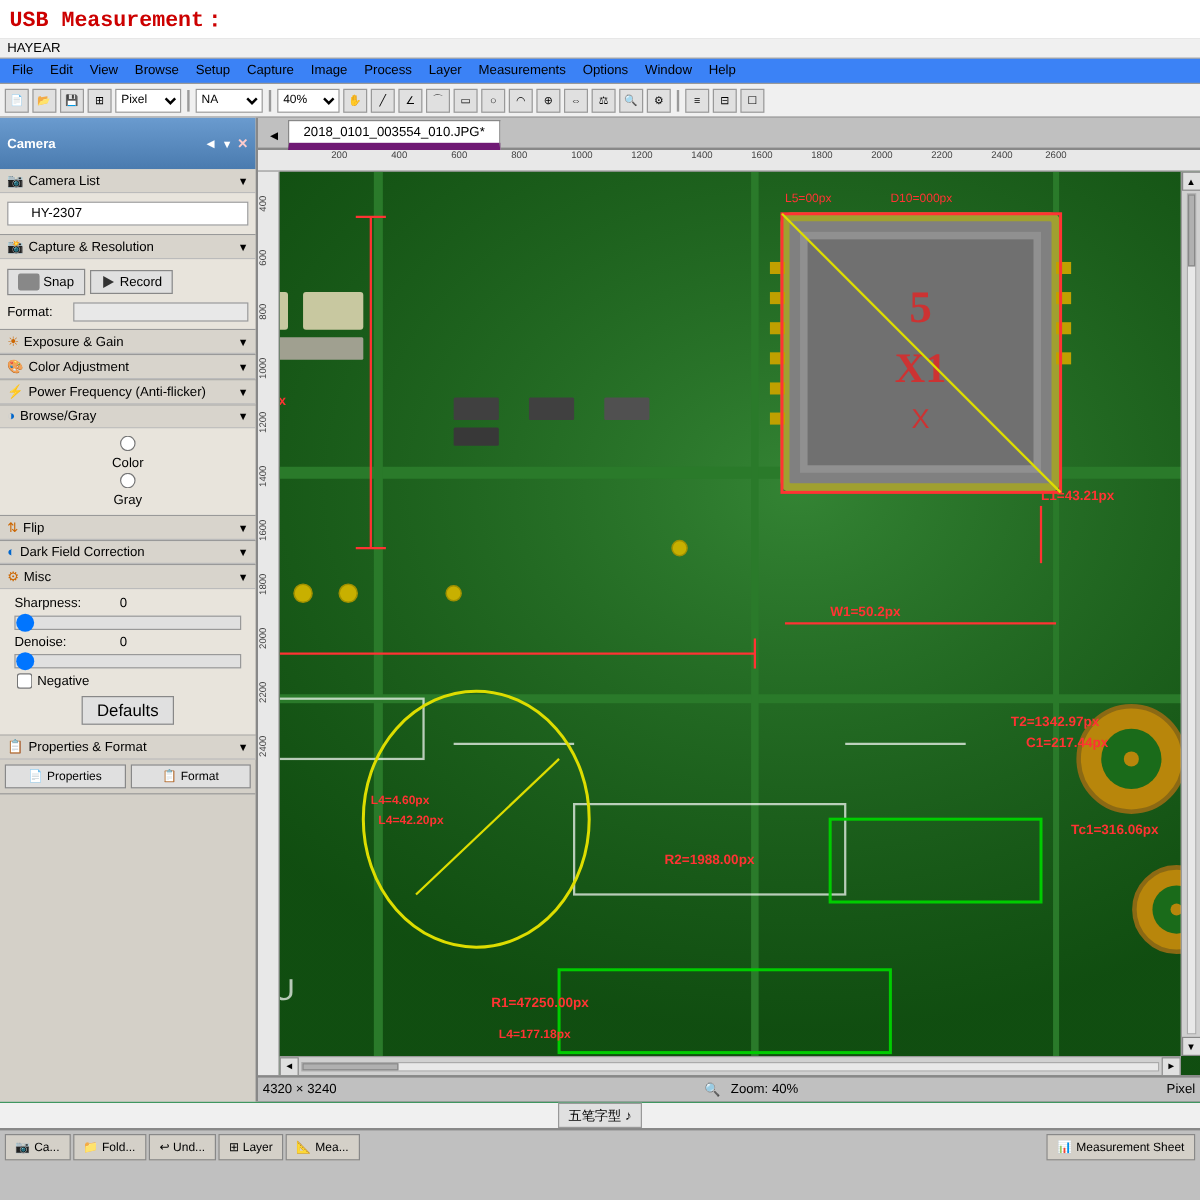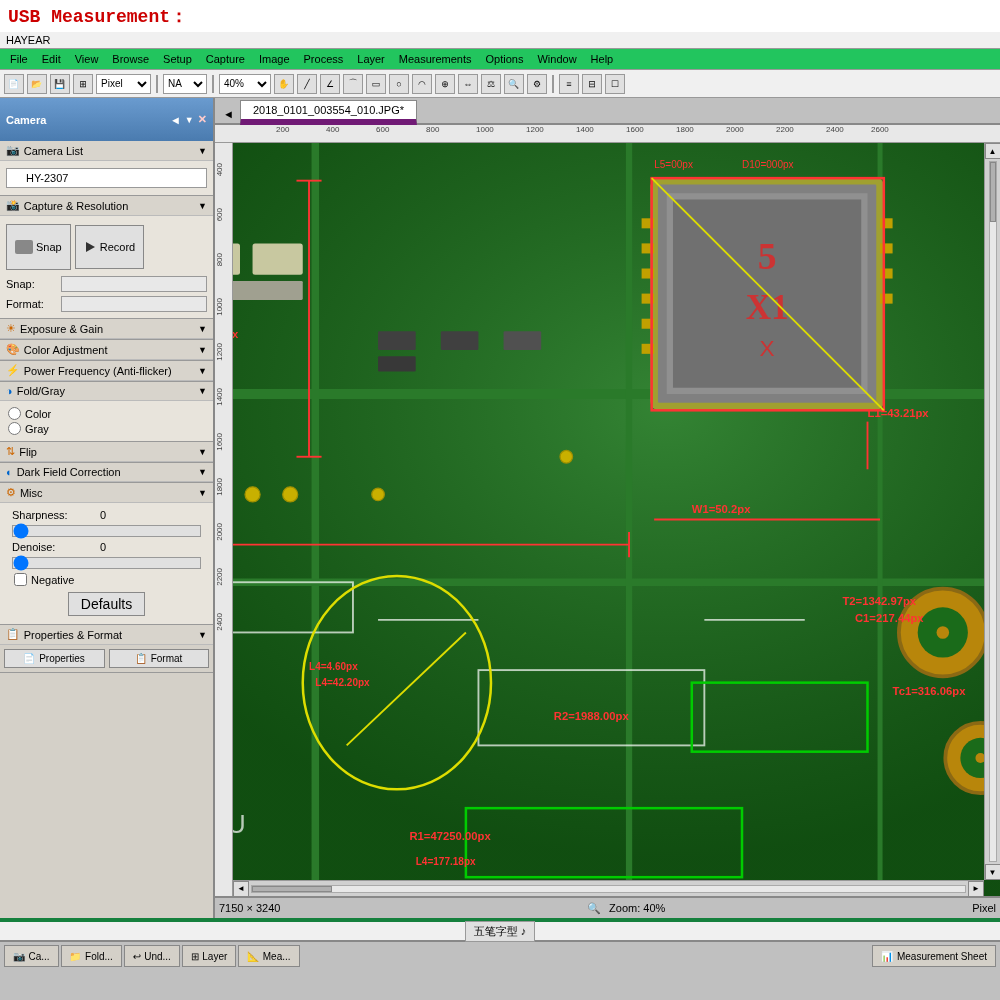--- a/index.html
+++ b/index.html
@@ -5,21 +5,21 @@
     * { margin: 0; padding: 0; box-sizing: border-box; }
     body { width: 1000px; height: 1000px; overflow: hidden; font-family: 'Arial', sans-serif; font-size: 11px; background: #c0c0c0; }
 
     
     #title-bar { background: white; padding: 4px 8px; font-size: 18px; font-weight: bold; color: #cc0000; font-family: 'Courier New', monospace; }
 
     
     #app-header { background: #f0f0f0; padding: 2px 6px; font-size: 11px; border-bottom: 1px solid #999; }
 
     
-    #menu-bar { background: #22c55e; padding: 2px 4px; display: flex; gap: 2px; border-bottom: 1px solid #999; }
+    #menu-bar { background: #3b82f6; padding: 2px 4px; display: flex; gap: 2px; border-bottom: 1px solid #999; }
     .menu-item { padding: 2px 6px; cursor: pointer; font-size: 11px; }
 
     
     #toolbar { background: #f0f0f0; padding: 2px 4px; display: flex; align-items: center; gap: 3px; border-bottom: 1px solid #999; height: 28px; }
     .toolbar-btn { width: 20px; height: 20px; background: #e0e0e0; border: 1px solid #999; cursor: pointer; font-size: 9px; display: flex; align-items: center; justify-content: center; }
     .toolbar-separator { width: 2px; height: 18px; background: #999; margin: 0 2px; }
     .toolbar-select { height: 20px; font-size: 10px; border: 1px solid #999; background: white; }
 
     
     #main-layout { display: flex; width: 1000px; height: 820px; }
@@ -31,33 +31,33 @@
     .panel-section { border-bottom: 1px solid #999; }
 
     
     #camera-panel-header { background: linear-gradient(to bottom, #6a9bcf, #4a7baf); color: white; padding: 15px 6px; display: flex; align-items: center; justify-content: space-between; font-weight: bold; font-size: 11px; }
 
     .section-content { padding: 4px 6px; background: #e8e4dc; }
 
     .camera-item { background: white; border: 1px solid #999; padding: 3px 19px; margin: 3px 0; font-size: 11px; cursor: pointer; }
 
     .snap-area { display: flex; gap: 4px; align-items: center; padding: 4px 0; }
-    .snap-btn { background: #e0e0e0; border: 1px solid #888; padding: 15px 8px; font-size: 11px; cursor: pointer; display: flex; align-items: center; gap: 3px; }
+    .snap-btn { background: #e0e0e0; border: 1px solid #888; padding: 3px 8px; font-size: 11px; cursor: pointer; display: flex; align-items: center; gap: 3px; }
     .snap-icon { width: 18px; height: 14px; background: #888; border-radius: 2px; }
     .play-icon { width: 0; height: 0; border-style: solid; border-width: 5px 0 5px 9px; border-color: transparent transparent transparent #333; margin: 0 2px; }
 
     .form-row { display: flex; align-items: center; padding: 2px 0; font-size: 11px; }
     .form-label { width: 55px; font-size: 11px; }
     .form-input { flex: 1; height: 16px; border: 1px solid #999; background: #e8e8e8; font-size: 10px; }
 
     .collapsible-header { display: flex; align-items: center; padding: 3px 6px; background: #d8d4cc; cursor: pointer; border-bottom: 1px solid #bbb; font-size: 11px; gap: 4px; }
     .collapse-arrow { font-size: 9px; }
 
     .color-radio-group { padding: 4px 8px; background: #e8e4dc; }
-    .radio-row { display: flex; align-items: center; gap: 4px; font-size: 11px; margin: 2px 0; }
+    .radio-row { display: flex; align-items: center; gap: 4px; font-size: 11px; margin: 2px 0; flex-direction: column; }
 
     .slider-row { display: flex; align-items: center; padding: 2px 6px; font-size: 11px; gap: 4px; }
     .slider-label { width: 70px; }
     .slider { flex: 1; height: 12px; appearance: none; background: #e0e0e0; border: 1px solid #999; }
     .slider-value { width: 20px; text-align: right; font-size: 11px; }
 
     .checkbox-row { display: flex; align-items: center; gap: 4px; padding: 2px 8px; font-size: 11px; }
 
     .defaults-btn { display: block; margin: 4px auto; padding: 3px 12px; background: #e0e0e0; border: 1px solid #888; font-size: 14px; cursor: pointer; }
 
@@ -140,21 +140,21 @@
 
 <div id="toolbar">
   <div class="toolbar-btn">📄</div>
   <div class="toolbar-btn">📂</div>
   <div class="toolbar-btn">💾</div>
   <div class="toolbar-btn">⊞</div>
   <select class="toolbar-select" style="width:55px;">
     <option>Pixel</option>
   </select>
   <div class="toolbar-separator"></div>
-  <select class="toolbar-select" style="width:44px;">
+  <select class="toolbar-select" style="width:56px;">
     <option>NA</option>
   </select>
   <div class="toolbar-separator"></div>
   <select class="toolbar-select" style="width:52px;">
     <option>40%</option>
   </select>
   <div class="toolbar-btn">✋</div>
   <div class="toolbar-btn">╱</div>
   <div class="toolbar-btn">∠</div>
   <div class="toolbar-btn">⌒</div>
@@ -209,24 +209,20 @@
           <div class="snap-btn">
             <div class="snap-icon"></div>
             <span>Snap</span>
           </div>
           <div class="snap-btn">
             <div class="play-icon"></div>
             <span>Record</span>
           </div>
         </div>
         <div class="form-row">
-          <span class="form-label">Snap:</span>
-          <input class="form-input" type="text" style="">
-        </div>
-        <div class="form-row">
           <span class="form-label">Format:</span>
           <input class="form-input" type="text" style="">
         </div>
       </div>
     </div>
 
     <div class="panel-section">
       <div class="collapsible-header">
         <span class="ico-exposure">☀</span>
         <span>Exposure &amp; Gain</span>
@@ -246,21 +242,21 @@
       <div class="collapsible-header">
         <span class="ico-power">⚡</span>
         <span>Power Frequency (Anti-flicker)</span>
         <span style="margin-left:auto;" class="collapse-arrow">▼</span>
       </div>
     </div>
 
     <div class="panel-section">
       <div class="collapsible-header">
         <span class="ico-colorgray">◑</span>
-        <span>Fold/Gray</span>
+        <span>Browse/Gray</span>
         <span style="margin-left:auto;" class="collapse-arrow">▼</span>
       </div>
       <div class="color-radio-group">
         <div class="radio-row">
           <input type="radio" name="color_mode" style="">
           <span>Color</span>
         </div>
         <div class="radio-row">
           <input type="radio" name="color_mode" style="">
           <span>Gray</span>
@@ -508,30 +504,30 @@
           <div class="scroll-btn">▲</div>
           <div style="flex:1;width:8px;background:#e8e8e8;border:1px solid #aaa;margin:2px 0;">
             <div style="height:60px;width:100%;background:#b0b0b0;border:1px solid #888;"></div>
           </div>
           <div class="scroll-btn">▼</div>
         </div>
       </div>
     </div>
 
     <div id="status-bar">
-      <span>7150 × 3240</span>
+      <span>4320 × 3240</span>
       <span style="margin-left:auto;">🔍</span>
       <span>Zoom: 40%</span>
       <span style="margin-left:auto;">Pixel</span>
     </div>
 
   </div>
 </div>
 
-<div id="input-bar" style="height:22px;background:#f0f0f0;border-top:4px solid #15803d;display:flex;align-items:center;padding:0 4px;justify-content:center;">
+<div id="input-bar" style="height:22px;background:#f0f0f0;border-top:1px solid #15803d;display:flex;align-items:center;padding:0 4px;justify-content:center;">
   <button class="input-method-btn">
     <span>五笔字型</span>
     <span>♪</span>
   </button>
 </div>
 
 <div id="taskbar">
   <button class="taskbar-btn">
     <span>📷</span>
     <span>Ca...</span>

